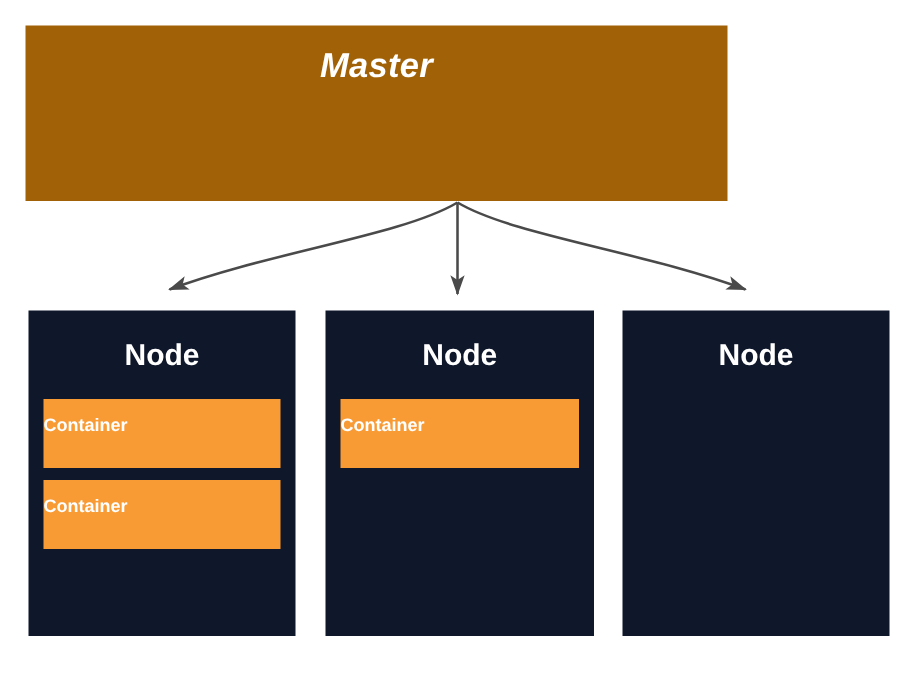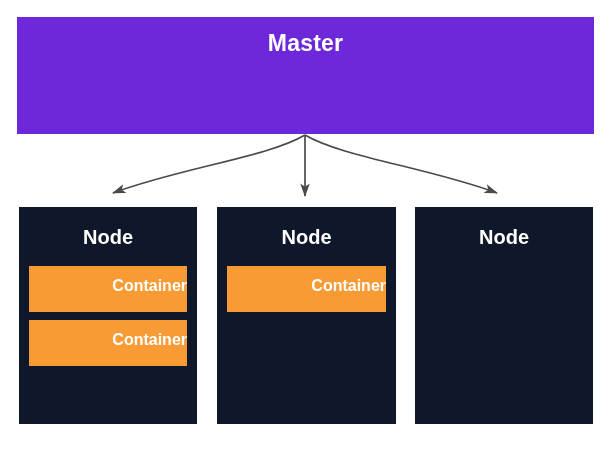--- a/index.html
+++ b/index.html
@@ -18,24 +18,25 @@
     position: relative;
     width: 610px;
     height: 450px;
     background: #ffffff;
   }
   
   .master-box {
     position: absolute;
     left: 17px;
     top: 17px;
-    width: 577px;
+    width: 468px;
     height: 117px;
-    background: #6d28d9;
+    background: #a16207;
     box-sizing: border-box;
+    font-style: italic;
   }
   .master-label {
     position: absolute;
     left: 0;
     top: 14px;
     width: 100%;
     text-align: center;
     color: #ffffff;
     font-size: 23px;
     font-weight: bold;
@@ -86,23 +87,23 @@
     box-sizing: border-box;
   }
   .container-box.c0 { top: 59px; }
   .container-box.c1 { top: 113px; }
 
   .container-label {
     position: absolute;
     left: 0;
     top: 11px;
     width: 100%;
-    text-align: right;
+    text-align: left;
     color: #ffffff;
-    font-size: 16px;
+    font-size: 12px;
     font-weight: bold;
     font-family: "Liberation Sans", sans-serif;
     line-height: 1.1;
   }
 </style>
 </head>
 <body>
 
 <div id="diagram-canvas">
 

